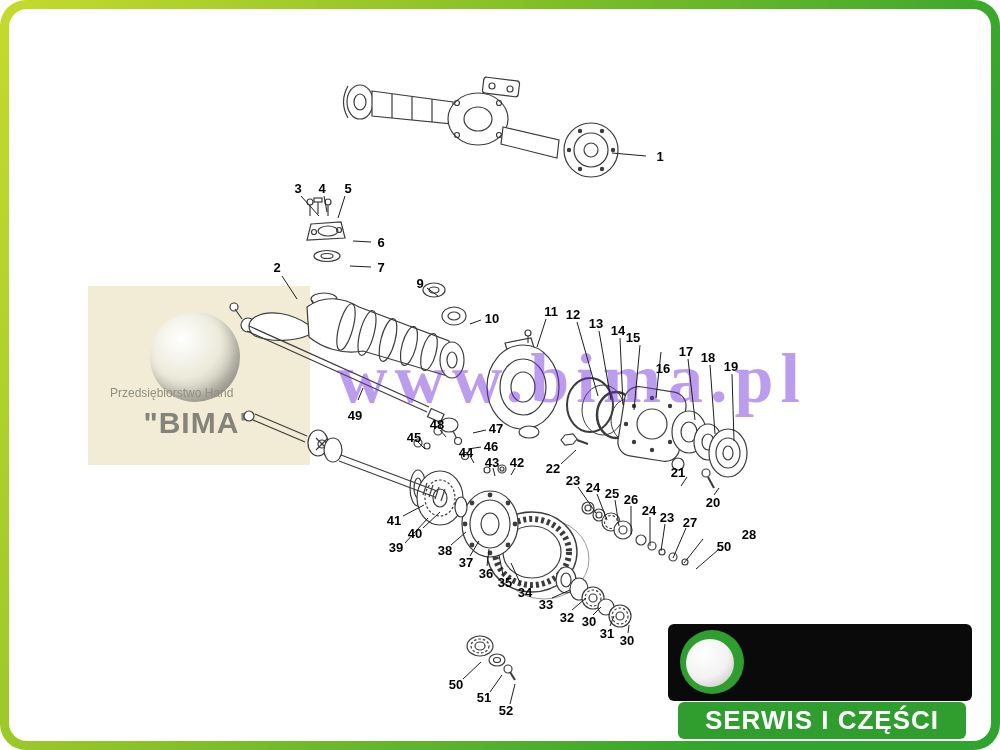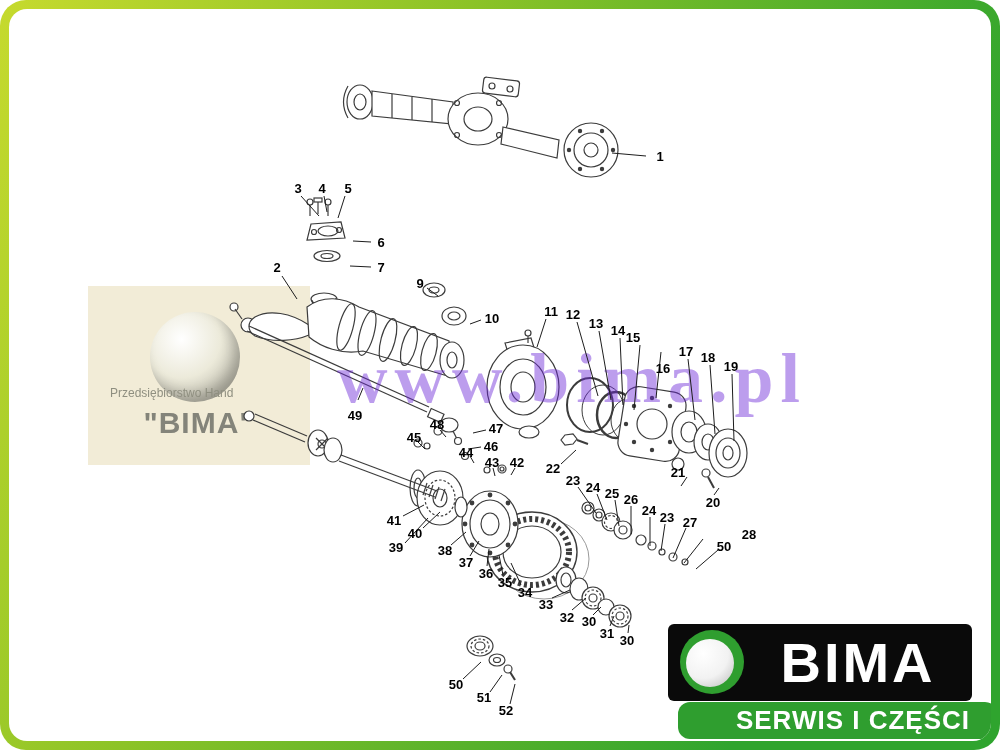--- a/index.html
+++ b/index.html
@@ -36,22 +36,22 @@
   .logo-black{position:absolute;left:659px;top:615px;width:304px;height:77px;background:#0a0a0a;
            border-radius:6px;}
   .logo-ball{position:absolute;left:12px;top:6px;width:64px;height:64px;border-radius:50%;
            background:#2f9e2f;}
   .logo-ball .ball-inner{position:absolute;left:6px;top:9px;width:48px;height:48px;border-radius:50%;
            background:radial-gradient(circle at 36% 30%,#ffffff 0%,#f2f2f2 55%,#b9b9b9 100%);}
   .logo-title{position:absolute;left:86px;right:10px;top:8px;bottom:8px;display:flex;
            align-items:center;justify-content:center;color:#fff;font-weight:bold;
            font-size:56px;letter-spacing:3px;}
   .logo-green{position:absolute;left:669px;top:693px;width:288px;height:37px;background:#2f9e2f;
-           border-radius:12px;display:flex;align-items:center;justify-content:center;
-           color:#fff;font-weight:bold;font-size:26px;letter-spacing:1px;padding-left:31px;}
+           border-radius:6px;display:flex;align-items:center;justify-content:center;
+           color:#fff;font-weight:bold;font-size:26px;letter-spacing:1px;}
 </style>
 </head>
 <body>
 
 <div class="stage">
   <div class="frame">
     <div class="canvas">
 
       <div class="bima-wm">
         <div class="sphere"></div>
@@ -403,19 +403,18 @@
           <span class="callout" style="left: 346px; top: 398px; margin-top: 8px;">49</span>
           <span class="callout" style="left: 447px; top: 675px;">50</span>
           <span class="callout" style="left: 475px; top: 688px;">51</span>
           <span class="callout" style="left: 497px; top: 701px;">52</span>
         </div>
 
       <div class="logo-black">
         <div class="logo-ball">
           <div class="ball-inner"></div>
         </div>
-        <div class="logo-title">BIMA</div>
       </div>
       <div class="logo-green">SERWIS I CZĘŚCI</div>
 
     </div>
   </div>
 </div>
 
 </body></html>

